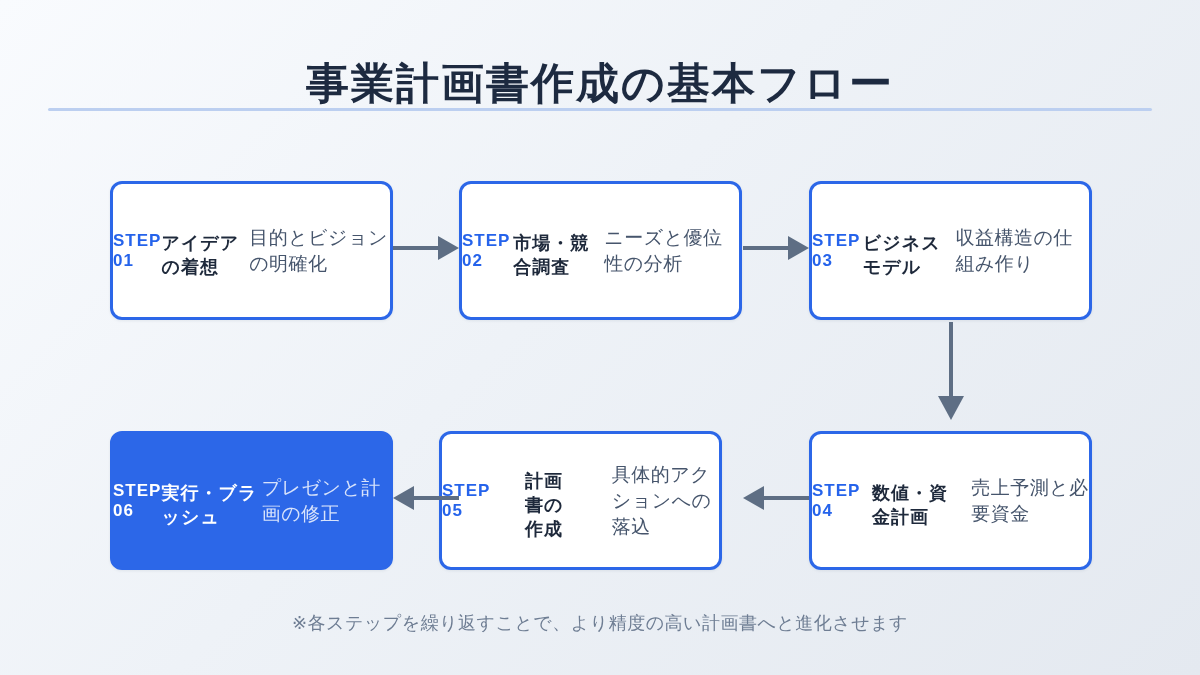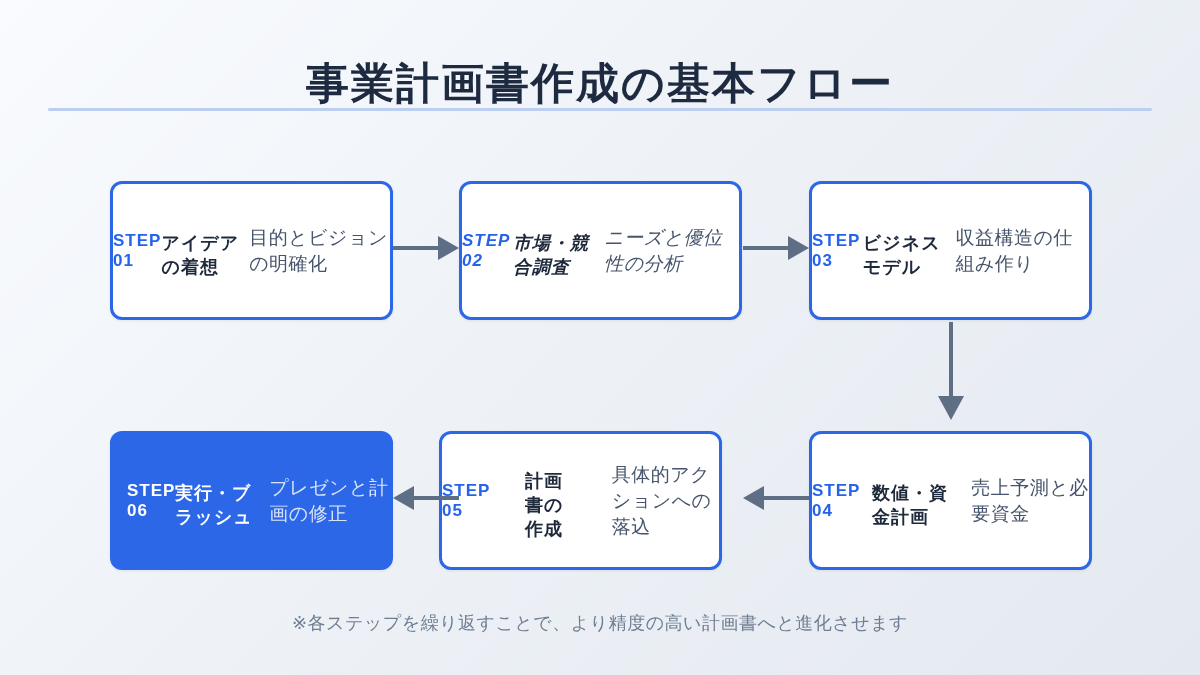--- a/index.html
+++ b/index.html
@@ -60,27 +60,27 @@
     font-weight: 700;
     color: #1e293b;
     margin-top: 9px;
     letter-spacing: 1px;
   }
   .card .step-sub {
     font-size: 19px;
     color: #46556c;
     letter-spacing: 0.5px;
   }
-  .card.filled { background: #2c67e8; padding-left: 14px; }
+  .card.filled { background: #2c67e8; }
   .card.filled .step-label { color: #ffffff; }
   .card.filled .step-title { color: #ffffff; }
   .card.filled .step-sub { color: #d8e3fb; }
 
   .pos-c1 { left: 110px; top: 181px; }
-  .pos-c2 { left: 459px; top: 181px; font-style: italic; }
+  .pos-c2 { left: 459px; top: 181px; }
   .pos-c3 { left: 809px; top: 181px; }
   .pos-c4 { left: 809px; top: 431px; gap: 10px; }
   .pos-c5 { left: 439px; top: 431px; gap: 35px; }
   .pos-c6 { left: 110px; top: 431px; }
 
   
   .arrow { position: absolute; }
   .arrow-right { width: 66px; height: 24px; }
   .arrow-right .shaft {
     position: absolute; left: 0; top: 10px; width: 46px; height: 4px; background: #5e6e84;

